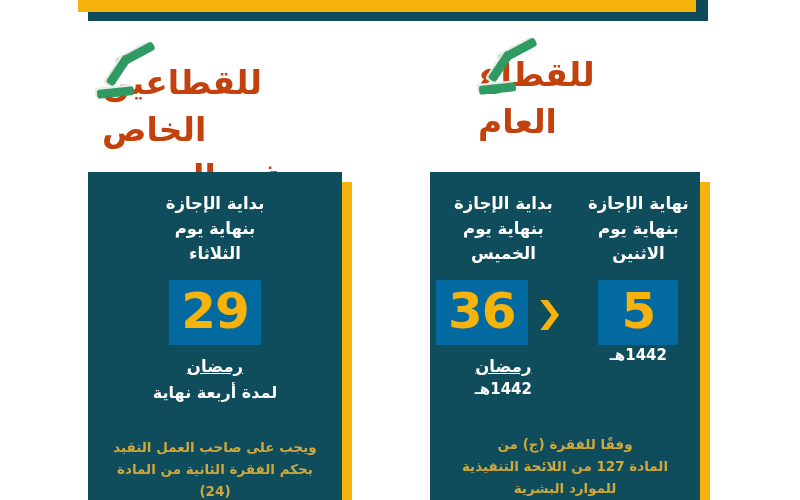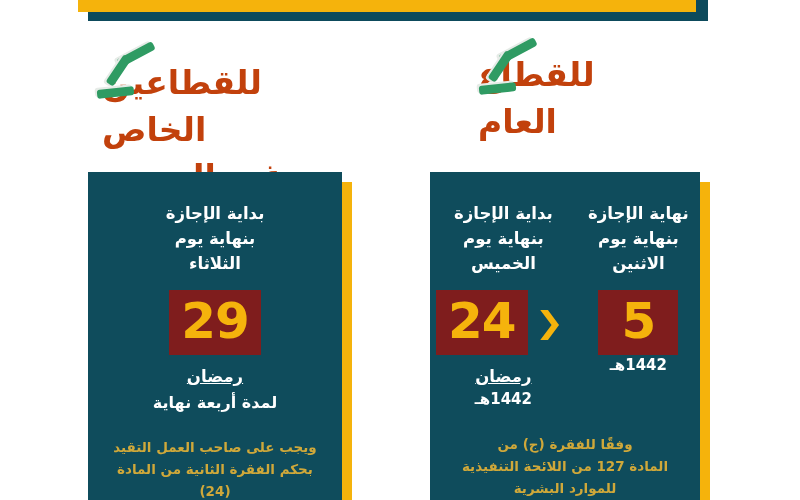--- a/index.html
+++ b/index.html
@@ -118,21 +118,21 @@
     background: #0f4c5c;
     color: #ffffff;
     overflow: hidden;
   }
 
   .cols {
     display: flex;
     flex-direction: row-reverse;
     justify-content: center;
     align-items: flex-start;
-    padding-top: 30px;
+    padding-top: 20px;
     gap: 0;
   }
   .col {
     flex: 1 1 0;
     text-align: center;
     padding: 0 6px;
   }
   .col.single { flex: 0 0 100%; }
 
   .col-title {
@@ -145,21 +145,21 @@
   }
 
   .numrow {
     display: flex;
     flex-direction: row-reverse;
     align-items: center;
     justify-content: center;
     margin-top: 14px;
   }
   .numbox {
-    background: #7f1d1d;
+    background: #0369a1;
     color: #f5b30c;
     font-size: 50px;
     font-weight: 700;
     line-height: 1;
     padding: 6px 12px 9px;
     min-width: 56px;
     text-align: center;
     letter-spacing: -1px;
   }
   .numbox.solo { margin: 0 auto; }
@@ -270,21 +270,21 @@
     <div class="card-body">
 
       <div class="cols">
 
         <div class="col">
           <div class="col-title">بداية الإجازة
 بنهاية يوم
 الخميس</div>
 
           <div class="numrow">
-            <div class="numbox">24</div>
+            <div class="numbox">36</div>
             <span class="chevron">❮</span>
           </div>
 
           <div class="month">رمضان</div>
           <div class="year">1442هـ</div>
         </div>
 
         <div class="col">
           <div class="col-title">نهاية الإجازة
 بنهاية يوم

